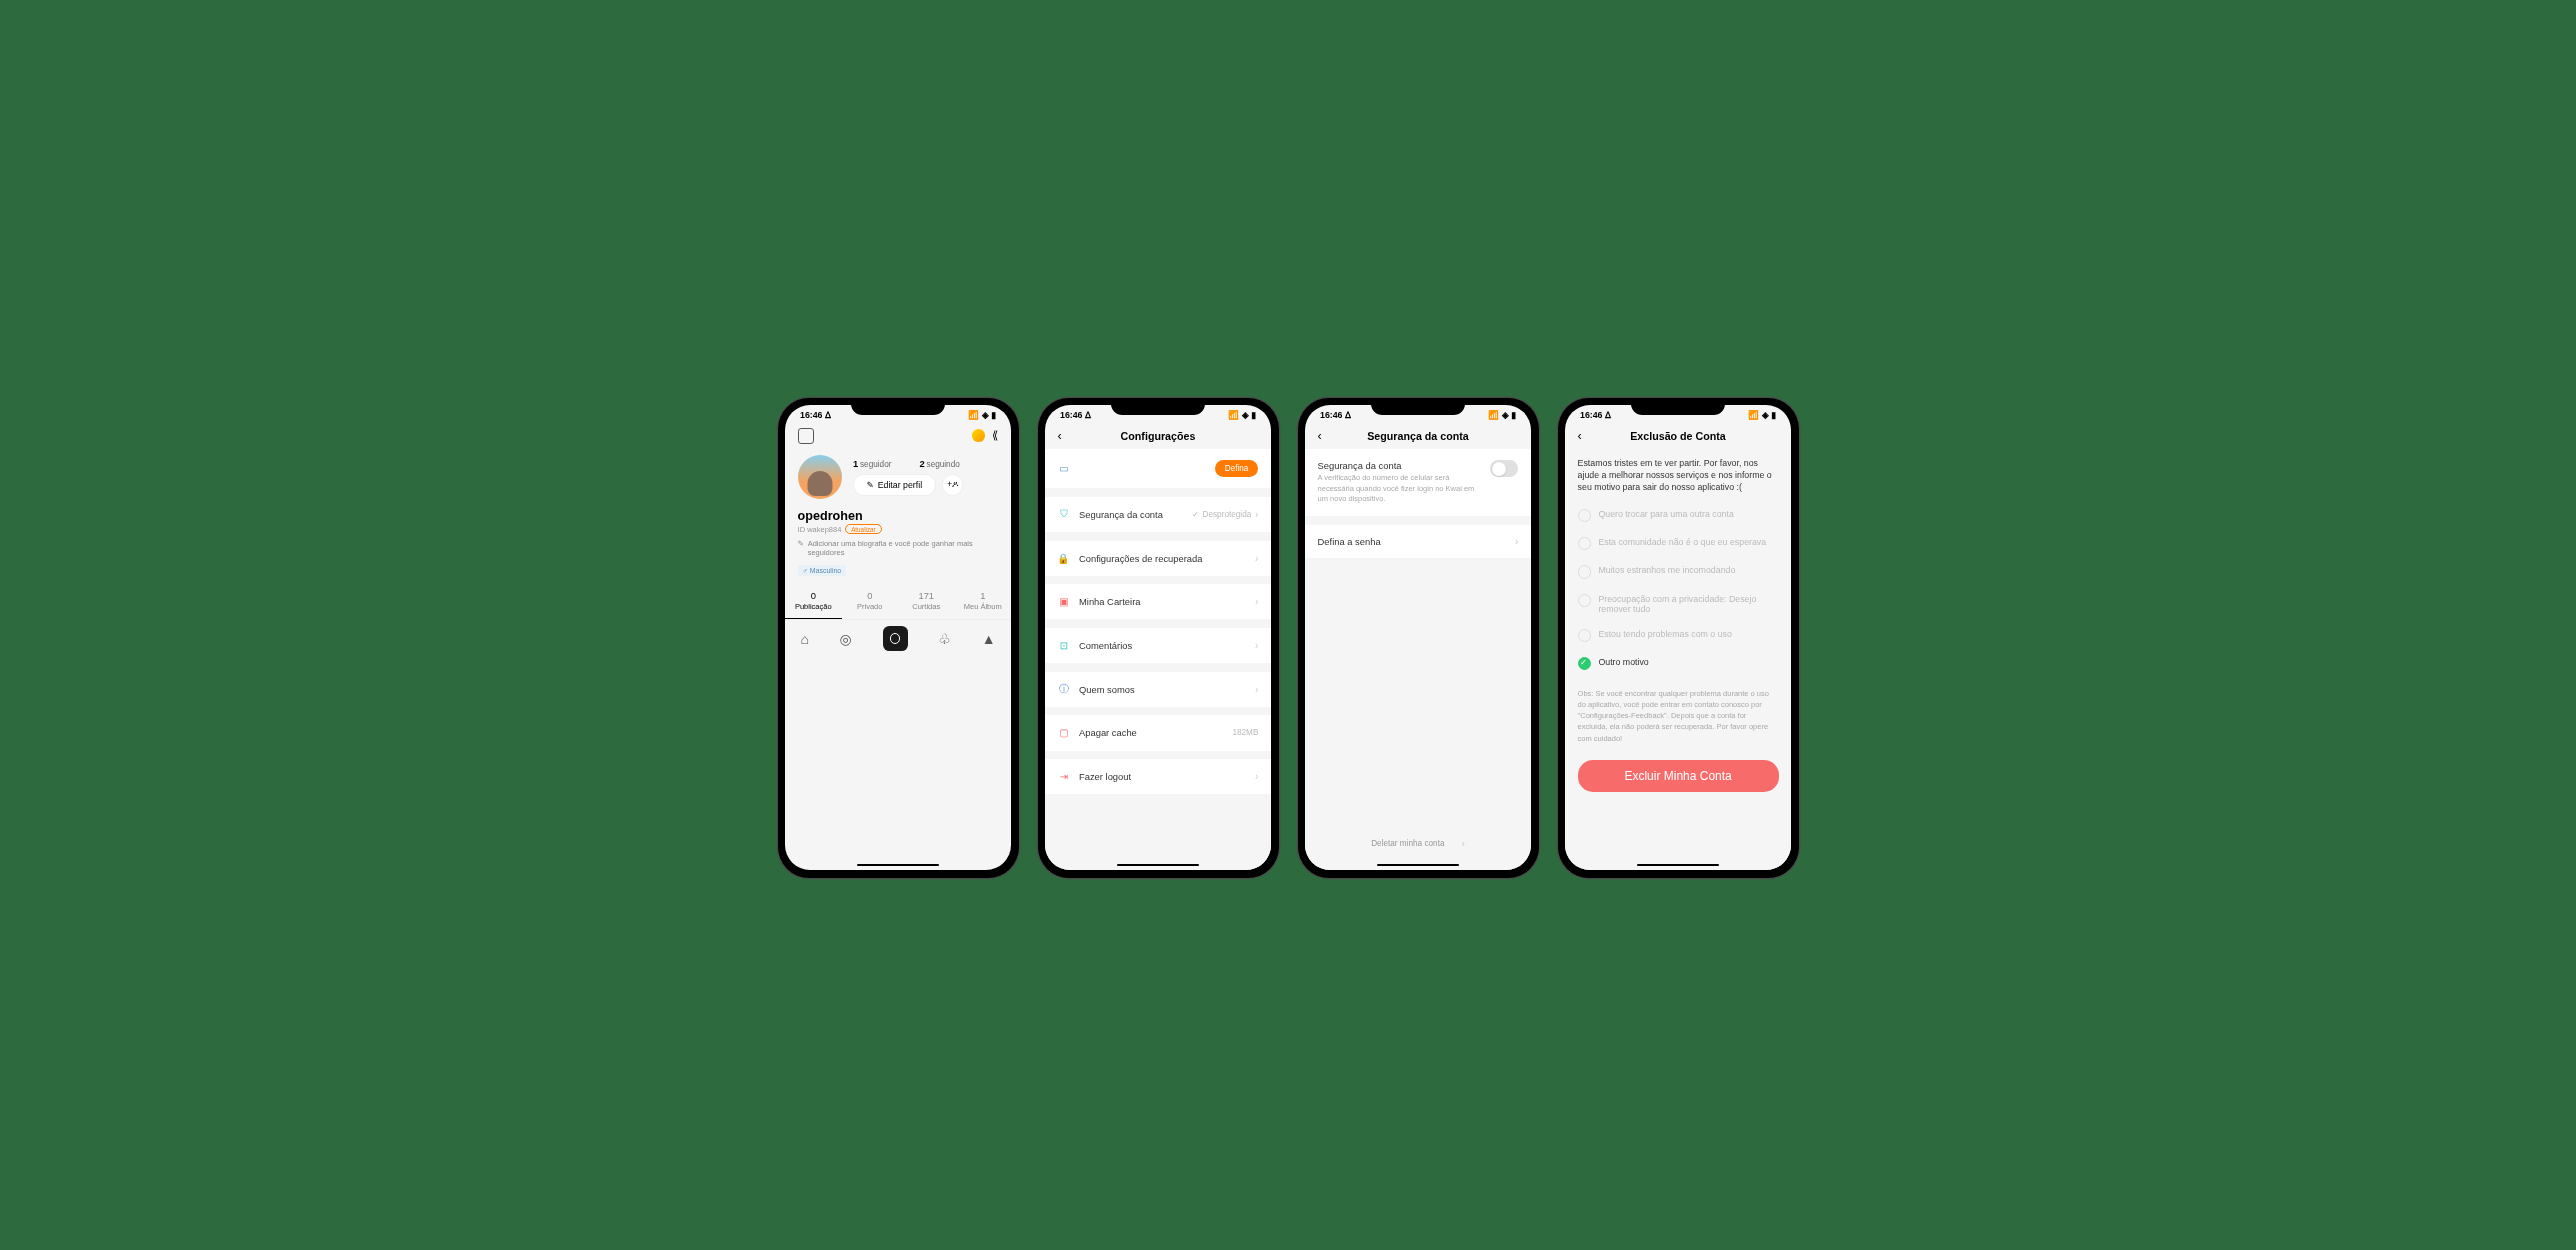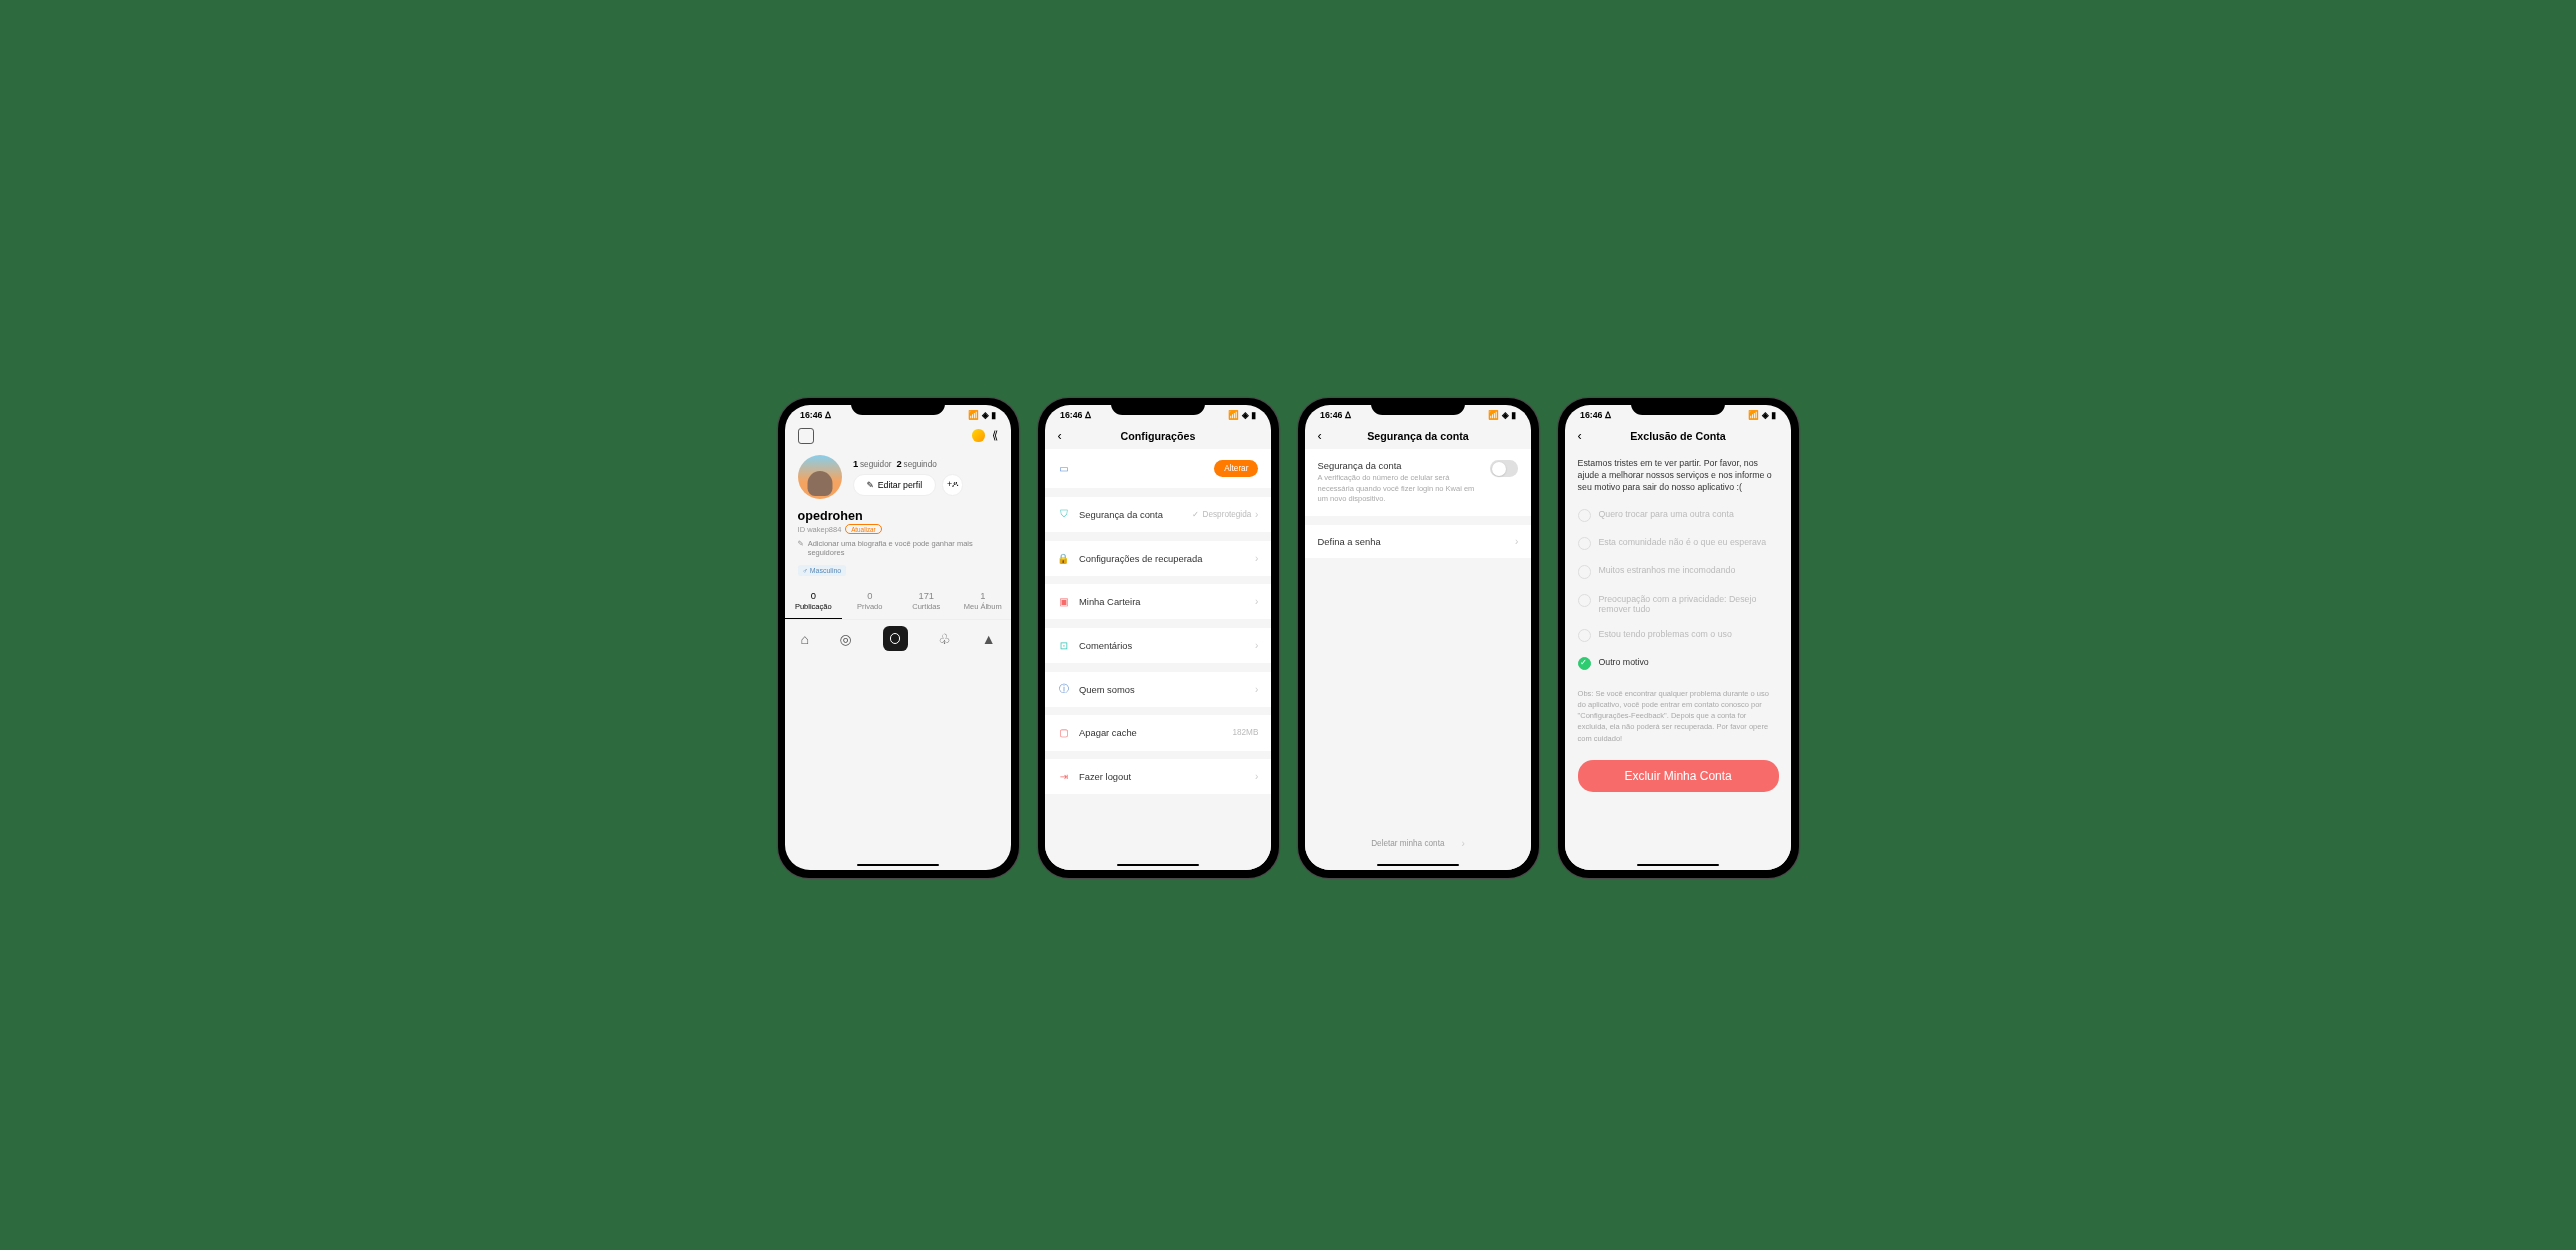--- a/index.html
+++ b/index.html
@@ -18,21 +18,21 @@
 
 
 .s1 .topbar{display:flex;justify-content:space-between;padding:5px 12.6px;align-items:center}
 .s1 .gear{width:14px;height:14px;border:1.3px solid #555;border-radius:3.1px;position:relative;transform:rotate(0deg)}
 .s1 .coins{display:flex;gap:7.5px;align-items:center}
 .s1 .coin{width:12.6px;height:12.6px;background:linear-gradient(135deg,#ffd700,#ff9800);border-radius:50%}
 .s1 .share{font-size:11.3px}
 .s1 .profile-row{display:flex;align-items:center;gap:11.3px;padding:6.3px 12.6px}
 .s1 .avatar{width:44px;height:44px;border-radius:50%;background:linear-gradient(180deg,#87ceeb 0%,#f4a460 60%);position:relative;overflow:hidden}
 .s1 .avatar::after{content:"";position:absolute;bottom:3.1px;left:50%;transform:translateX(-50%);width:25px;height:25px;background:#8b6f5c;border-radius:50% 50% 30% 30%}
-.s1 .stats{display:flex;gap:5px;font-size:8.2px;color:#666}
+.s1 .stats{display:flex;gap:28px;font-size:8.2px;color:#666}
 .s1 .stats b{color:#000;font-size:9.4px;margin-right:1.9px}
 .s1 .edit-row{display:flex;gap:6.3px;align-items:center;margin-top:5px}
 .s1 .edit-btn{background:#fff;border:0.6px solid #eee;border-radius:12.6px;padding:5px 12.6px;font-size:8.8px;display:flex;align-items:center;gap:3.8px}
 .s1 .add-btn{background:#fff;border:0.6px solid #eee;border-radius:50%;width:21.4px;height:21.4px;display:flex;align-items:center;justify-content:center;font-size:8.8px}
 .s1 .username{font-size:12.6px;font-weight:600;padding:3.8px 12.6px 1.3px}
 .s1 .userid{padding:0 12.6px;font-size:7.5px;color:#999;display:flex;align-items:center;gap:3.8px}
 .s1 .badge-orange{border:0.6px solid #ff7a00;color:#ff7a00;border-radius:6.3px;padding:0.6px 5px;font-size:6.3px}
 .s1 .bio{padding:5px 12.6px;font-size:7.5px;color:#888;display:flex;gap:3.8px;align-items:flex-start}
 .s1 .tag{background:#e8f0f8;color:#5b8bb8;font-size:7px;padding:1.9px 5px;border-radius:2.5px;margin:2.5px 12.6px;display:inline-flex;align-items:center;gap:1.9px}
 .s1 .tabs{display:flex;border-bottom:0.6px solid #eee;margin-top:5px}
@@ -160,21 +160,21 @@
 </div>
 <div class="header">
   <div class="back-btn">‹</div>
   <div class="header-title">Configurações</div>
   <div class="spacer24"></div>
 </div>
 <div class="content">
   <div class="list-item">
     <div class="list-icon" style="color:#5b8bd4">▭</div>
     <div class="list-label"></div>
-    <button class="pill-btn">Alterar</button>
+    <button class="pill-btn">Defina</button>
   </div>
   <div class="section-gap"></div>
   <div class="list-item">
     <div class="list-icon" style="color:#3bc4b8">⛉</div>
     <div class="list-label">Segurança da conta</div>
     <div class="list-right">
             <span>✓</span>
             <span>Desprotegida</span>
             <span class="chevron">›</span>
           </div>

